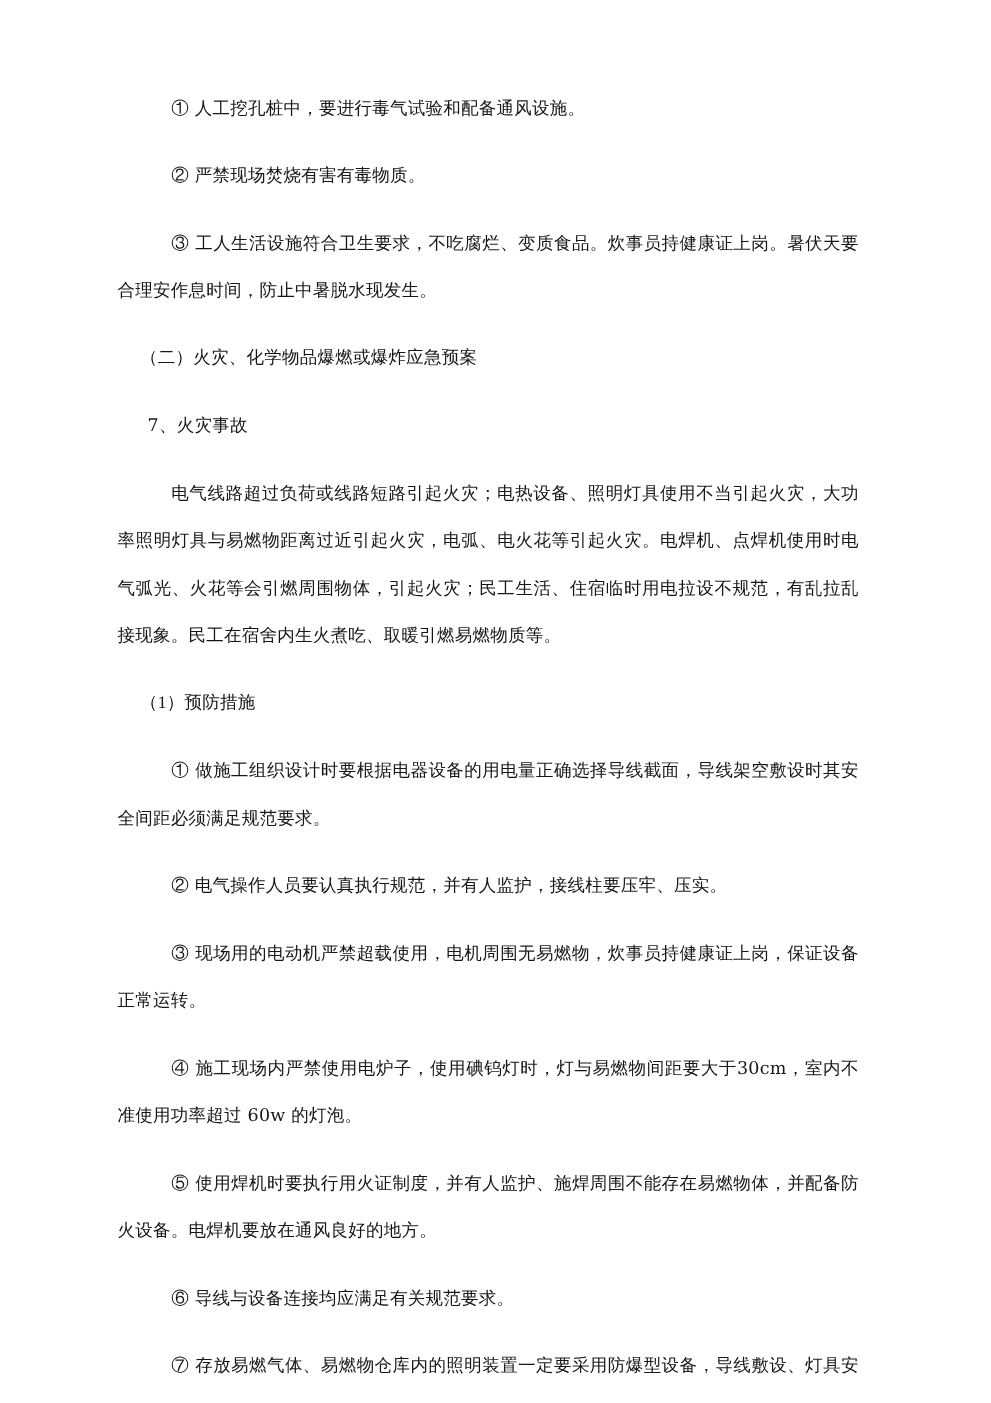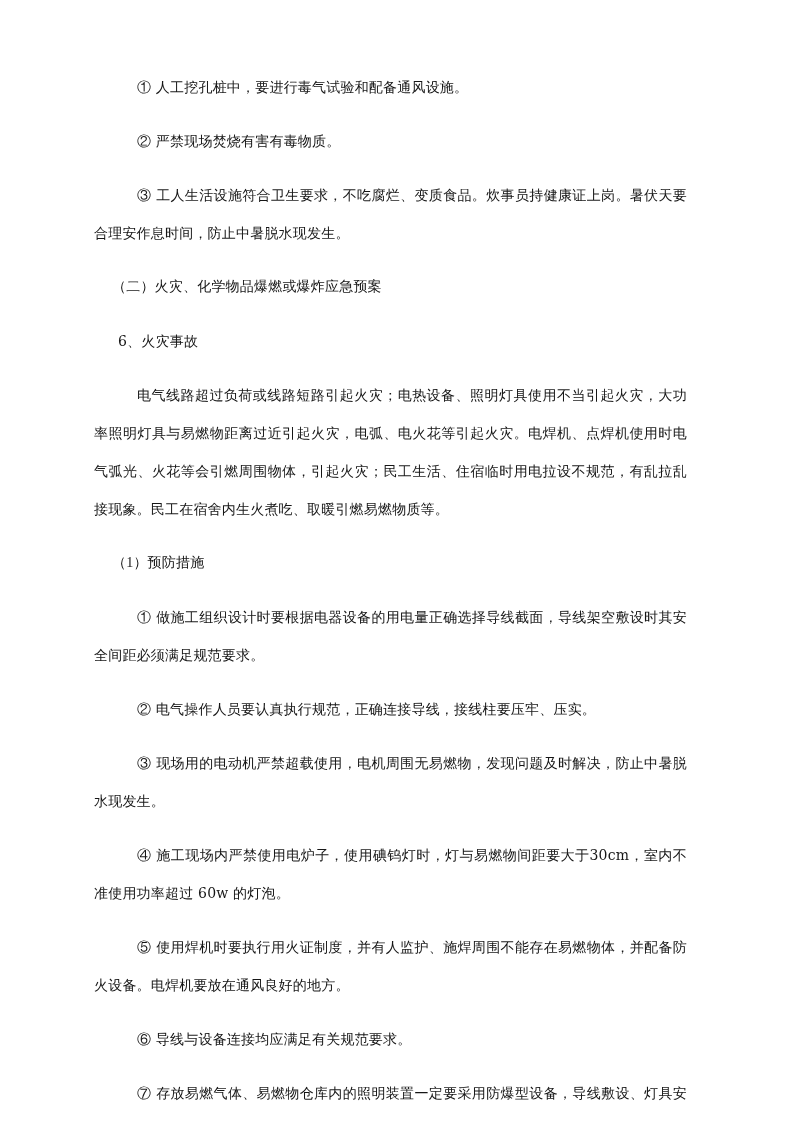--- a/index.html
+++ b/index.html
@@ -62,32 +62,32 @@
   <div class="content">
 
     <p class="para indent2">① 人工挖孔桩中，要进行毒气试验和配备通风设施。</p>
 
     <p class="para indent2">② 严禁现场焚烧有害有毒物质。</p>
 
     <p class="para indent2">③ 工人生活设施符合卫生要求，不吃腐烂、变质食品。炊事员持健康证上岗。暑伏天要合理安作息时间，防止中暑脱水现发生。</p>
 
     <p class="para indent-head">（二）火灾、化学物品爆燃或爆炸应急预案</p>
 
-    <p class="para indent-num">6、火灾事故</p>
+    <p class="para indent-num">7、火灾事故</p>
 
 
     <p class="para indent2">电气线路超过负荷或线路短路引起火灾；电热设备、照明灯具使用不当引起火灾，大功率照明灯具与易燃物距离过近引起火灾，电弧、电火花等引起火灾。电焊机、点焊机使用时电气弧光、火花等会引燃周围物体，引起火灾；民工生活、住宿临时用电拉设不规范，有乱拉乱接现象。民工在宿舍内生火煮吃、取暖引燃易燃物质等。</p>
 
     <p class="para indent-head">（1）预防措施</p>
 
     <p class="para indent2">① 做施工组织设计时要根据电器设备的用电量正确选择导线截面，导线架空敷设时其安全间距必须满足规范要求。</p>
 
-    <p class="para indent2">② 电气操作人员要认真执行规范，正确连接导线，接线柱要压牢、压实。</p>
+    <p class="para indent2">② 电气操作人员要认真执行规范，并有人监护，接线柱要压牢、压实。</p>
 
-    <p class="para indent2">③ 现场用的电动机严禁超载使用，电机周围无易燃物，发现问题及时解决，防止中暑脱水现发生。</p>
+    <p class="para indent2">③ 现场用的电动机严禁超载使用，电机周围无易燃物，炊事员持健康证上岗，保证设备正常运转。</p>
 
     <p class="para indent2">④ 施工现场内严禁使用电炉子，使用碘钨灯时，灯与易燃物间距要大于30cm，室内不准使用功率超过 60w 的灯泡。</p>
 
     <p class="para indent2">⑤ 使用焊机时要执行用火证制度，并有人监护、施焊周围不能存在易燃物体，并配备防火设备。电焊机要放在通风良好的地方。</p>
 
     <p class="para indent2">⑥ 导线与设备连接均应满足有关规范要求。</p>
 
     <p class="para indent2">⑦ 存放易燃气体、易燃物仓库内的照明装置一定要采用防爆型设备，导线敷设、灯具安装、导线与设备连接均应满足有关规范要求。</p>
 
   </div>

